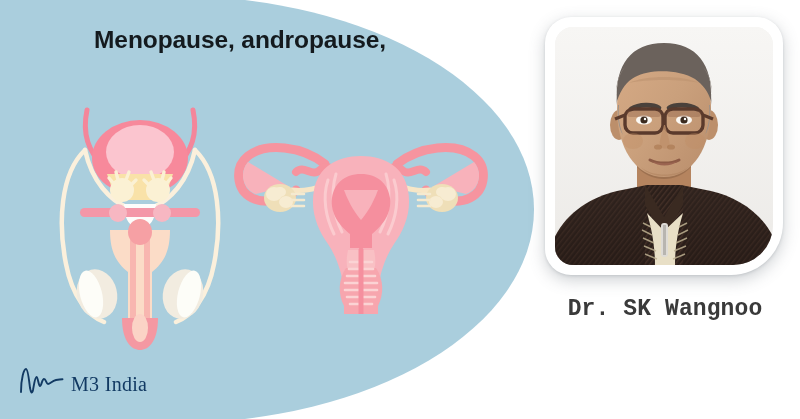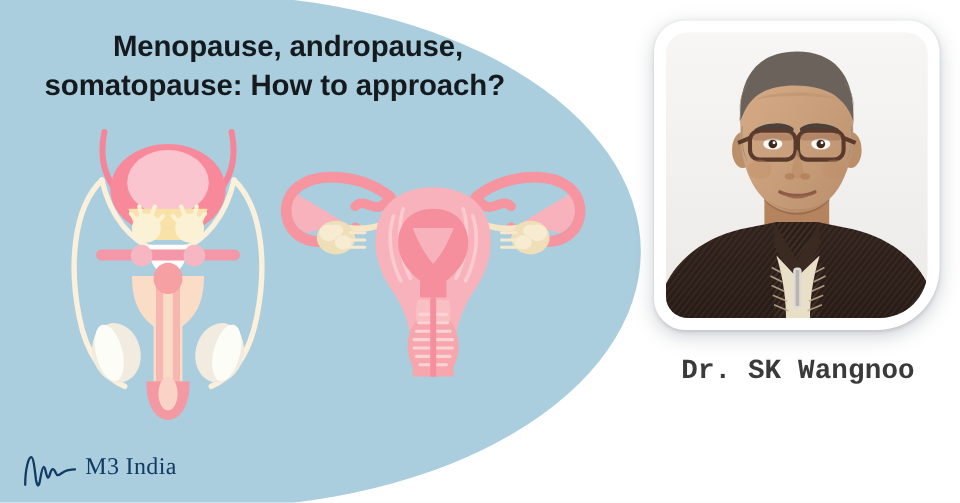--- a/index.html
+++ b/index.html
@@ -74,42 +74,41 @@
     font-size:23px;
     font-weight:bold;
     letter-spacing:0.1px;
     white-space:nowrap;
     font-family:Liberation Mono, monospace;
   }
 
   
   #brand-logo {
     position:absolute;
-    left:18px; top:378px;
-    display:flex; align-items:flex-start; gap:7px;
+    left:18px; top:366px;
+    display:flex; align-items:flex-end; gap:7px;
   }
   #brand-mark { display:block; width:46px; height:30px; }
   #brand-text {
     font-family:"Liberation Serif", serif;
     color:#123a63;
     font-size:20px;
     letter-spacing:0.3px;
     white-space:nowrap;
   }
 </style>
 </head>
 <body>
 
 <div id="slide">
 
   <div id="blue-panel"></div>
 
   <div id="title">
     <span class="line l1">Menopause, andropause,</span>
-    <span class="line l2">somatopause: How to approach?</span>
   </div>
 
   <div class="anatomy" id="male-anatomy">
     <svg viewBox="0 0 176 248" xmlns="http://www.w3.org/2000/svg" aria-hidden="true">
 
       <path d="M33 46 C8 70 6 120 14 160 C20 192 36 212 52 218" fill="none" stroke="#fbf0dc" stroke-width="4.5" stroke-linecap="round"></path>
       <path d="M143 46 C168 70 170 120 162 160 C156 192 140 212 124 218" fill="none" stroke="#fbf0dc" stroke-width="4.5" stroke-linecap="round"></path>
       <path d="M33 46 C40 78 58 96 76 104" fill="none" stroke="#fbf0dc" stroke-width="4.5" stroke-linecap="round"></path>
       <path d="M143 46 C136 78 118 96 100 104" fill="none" stroke="#fbf0dc" stroke-width="4.5" stroke-linecap="round"></path>
 

